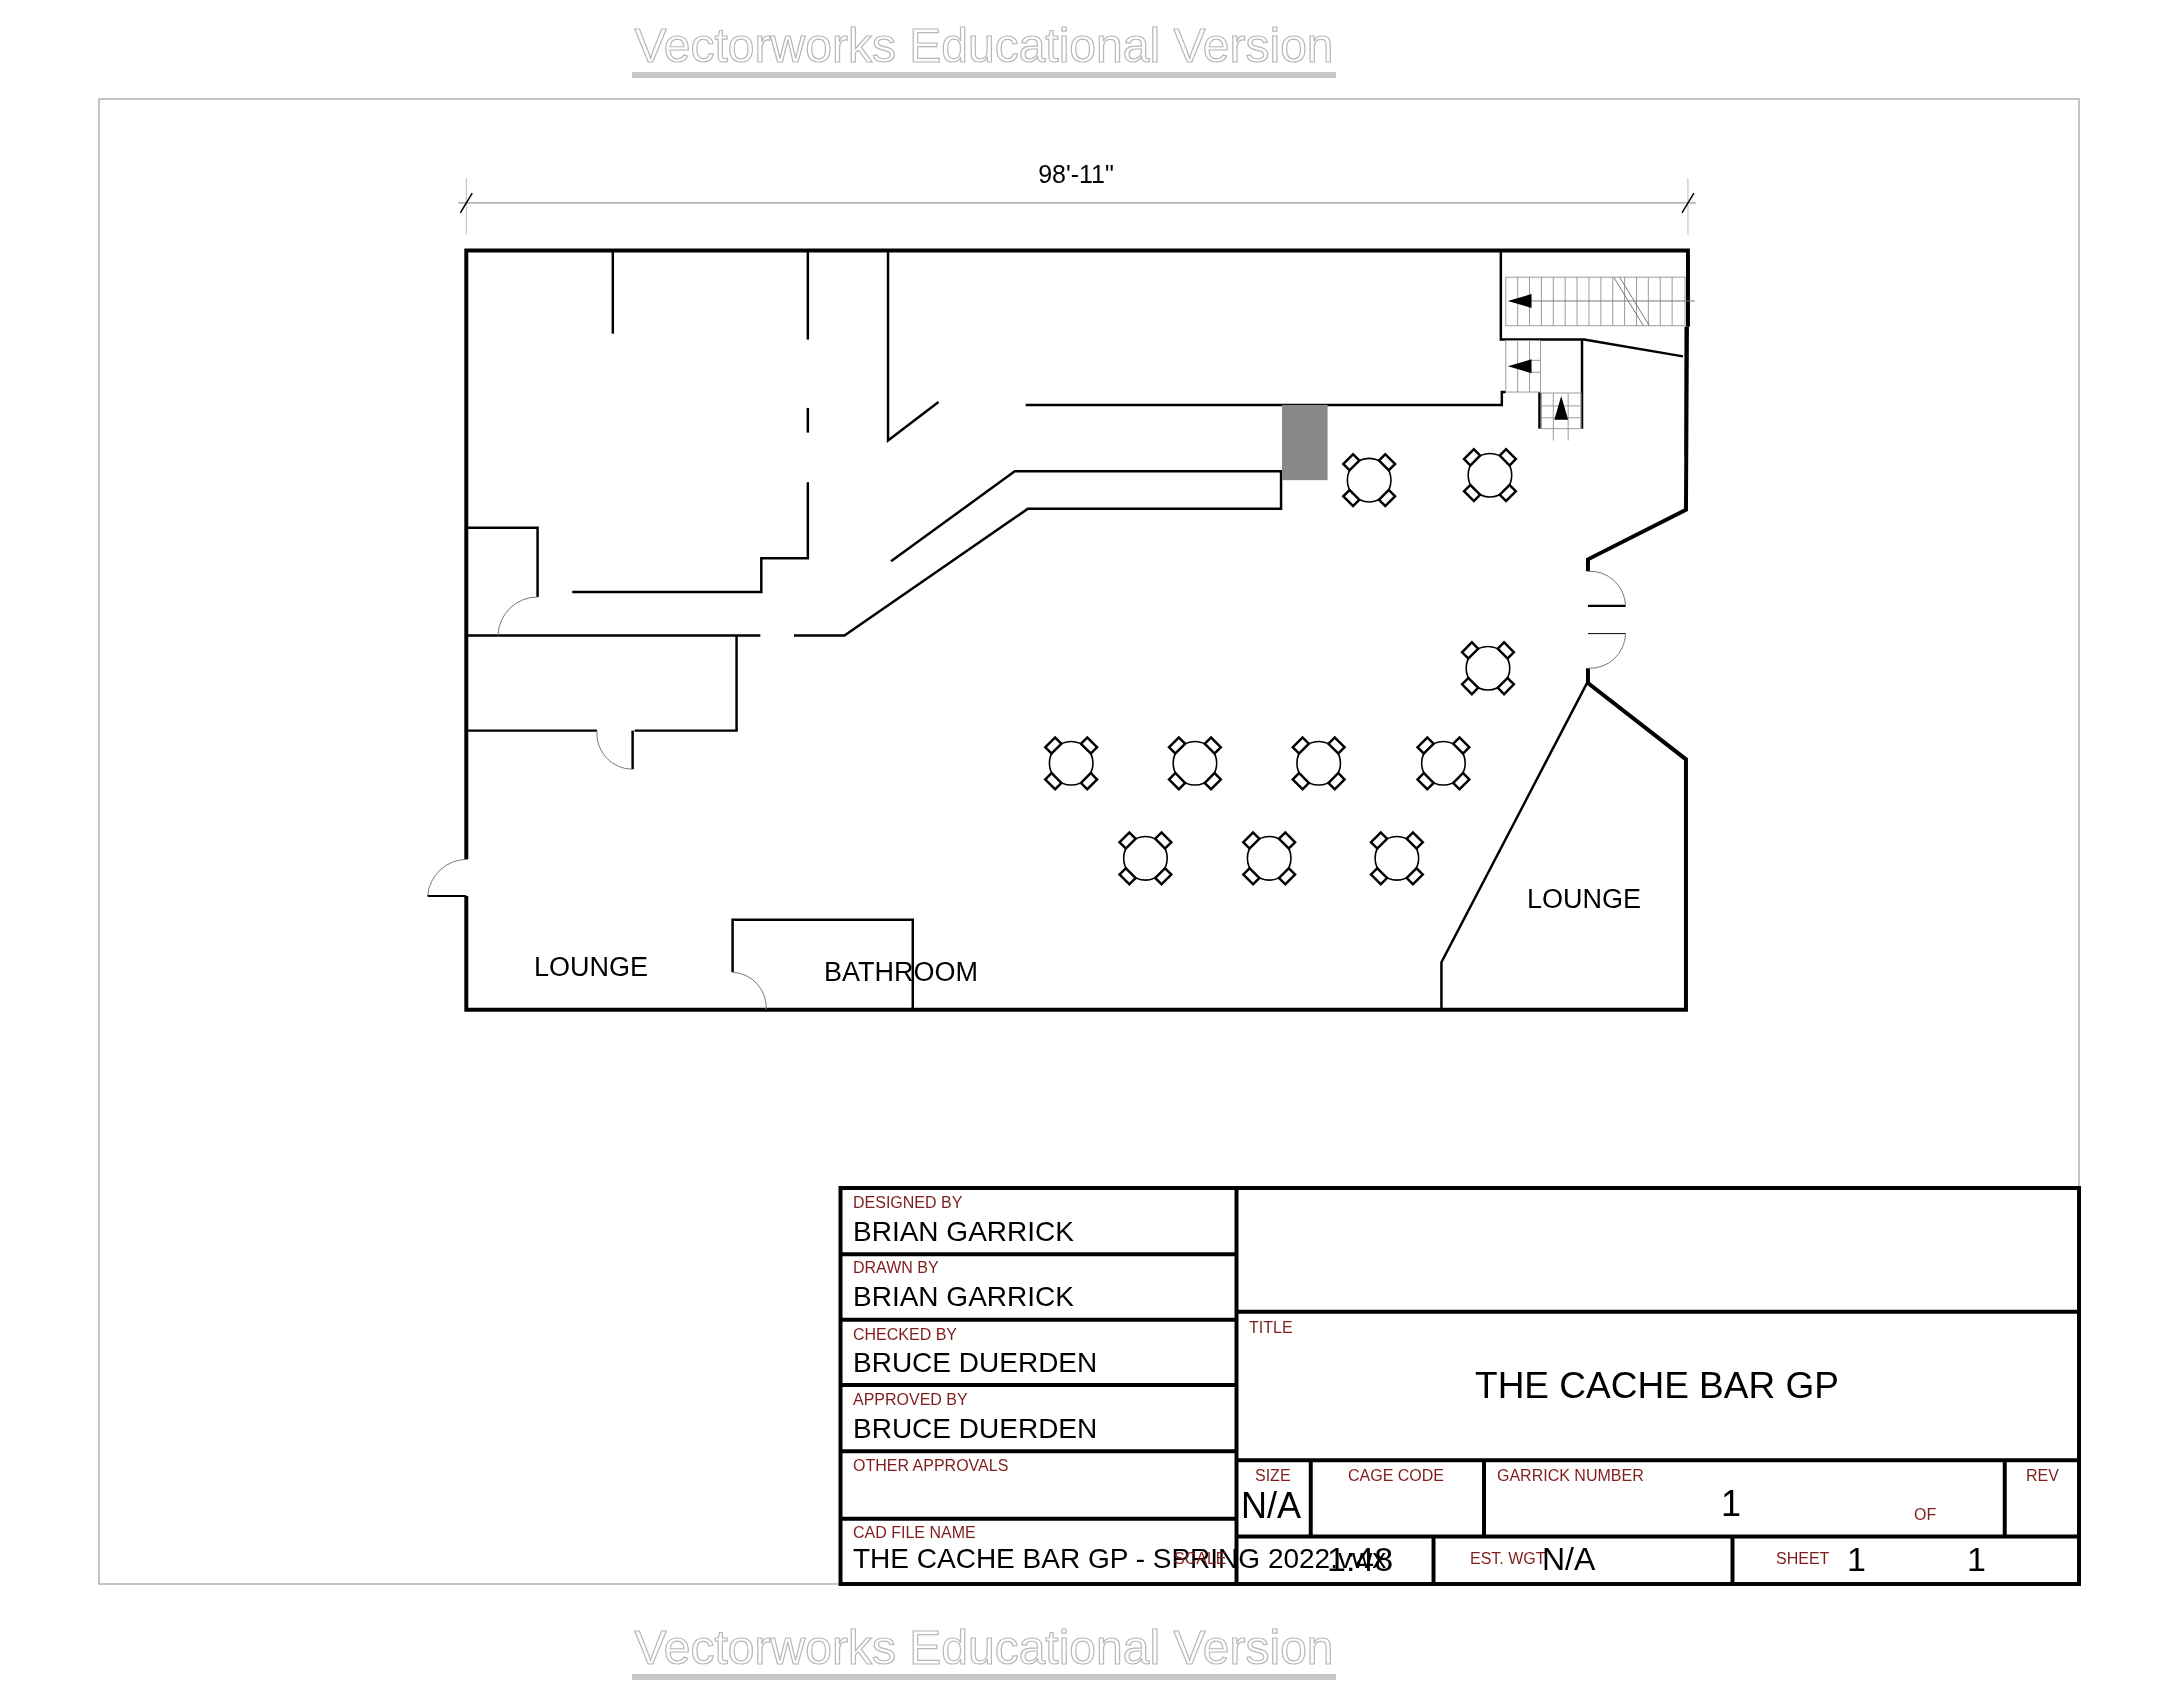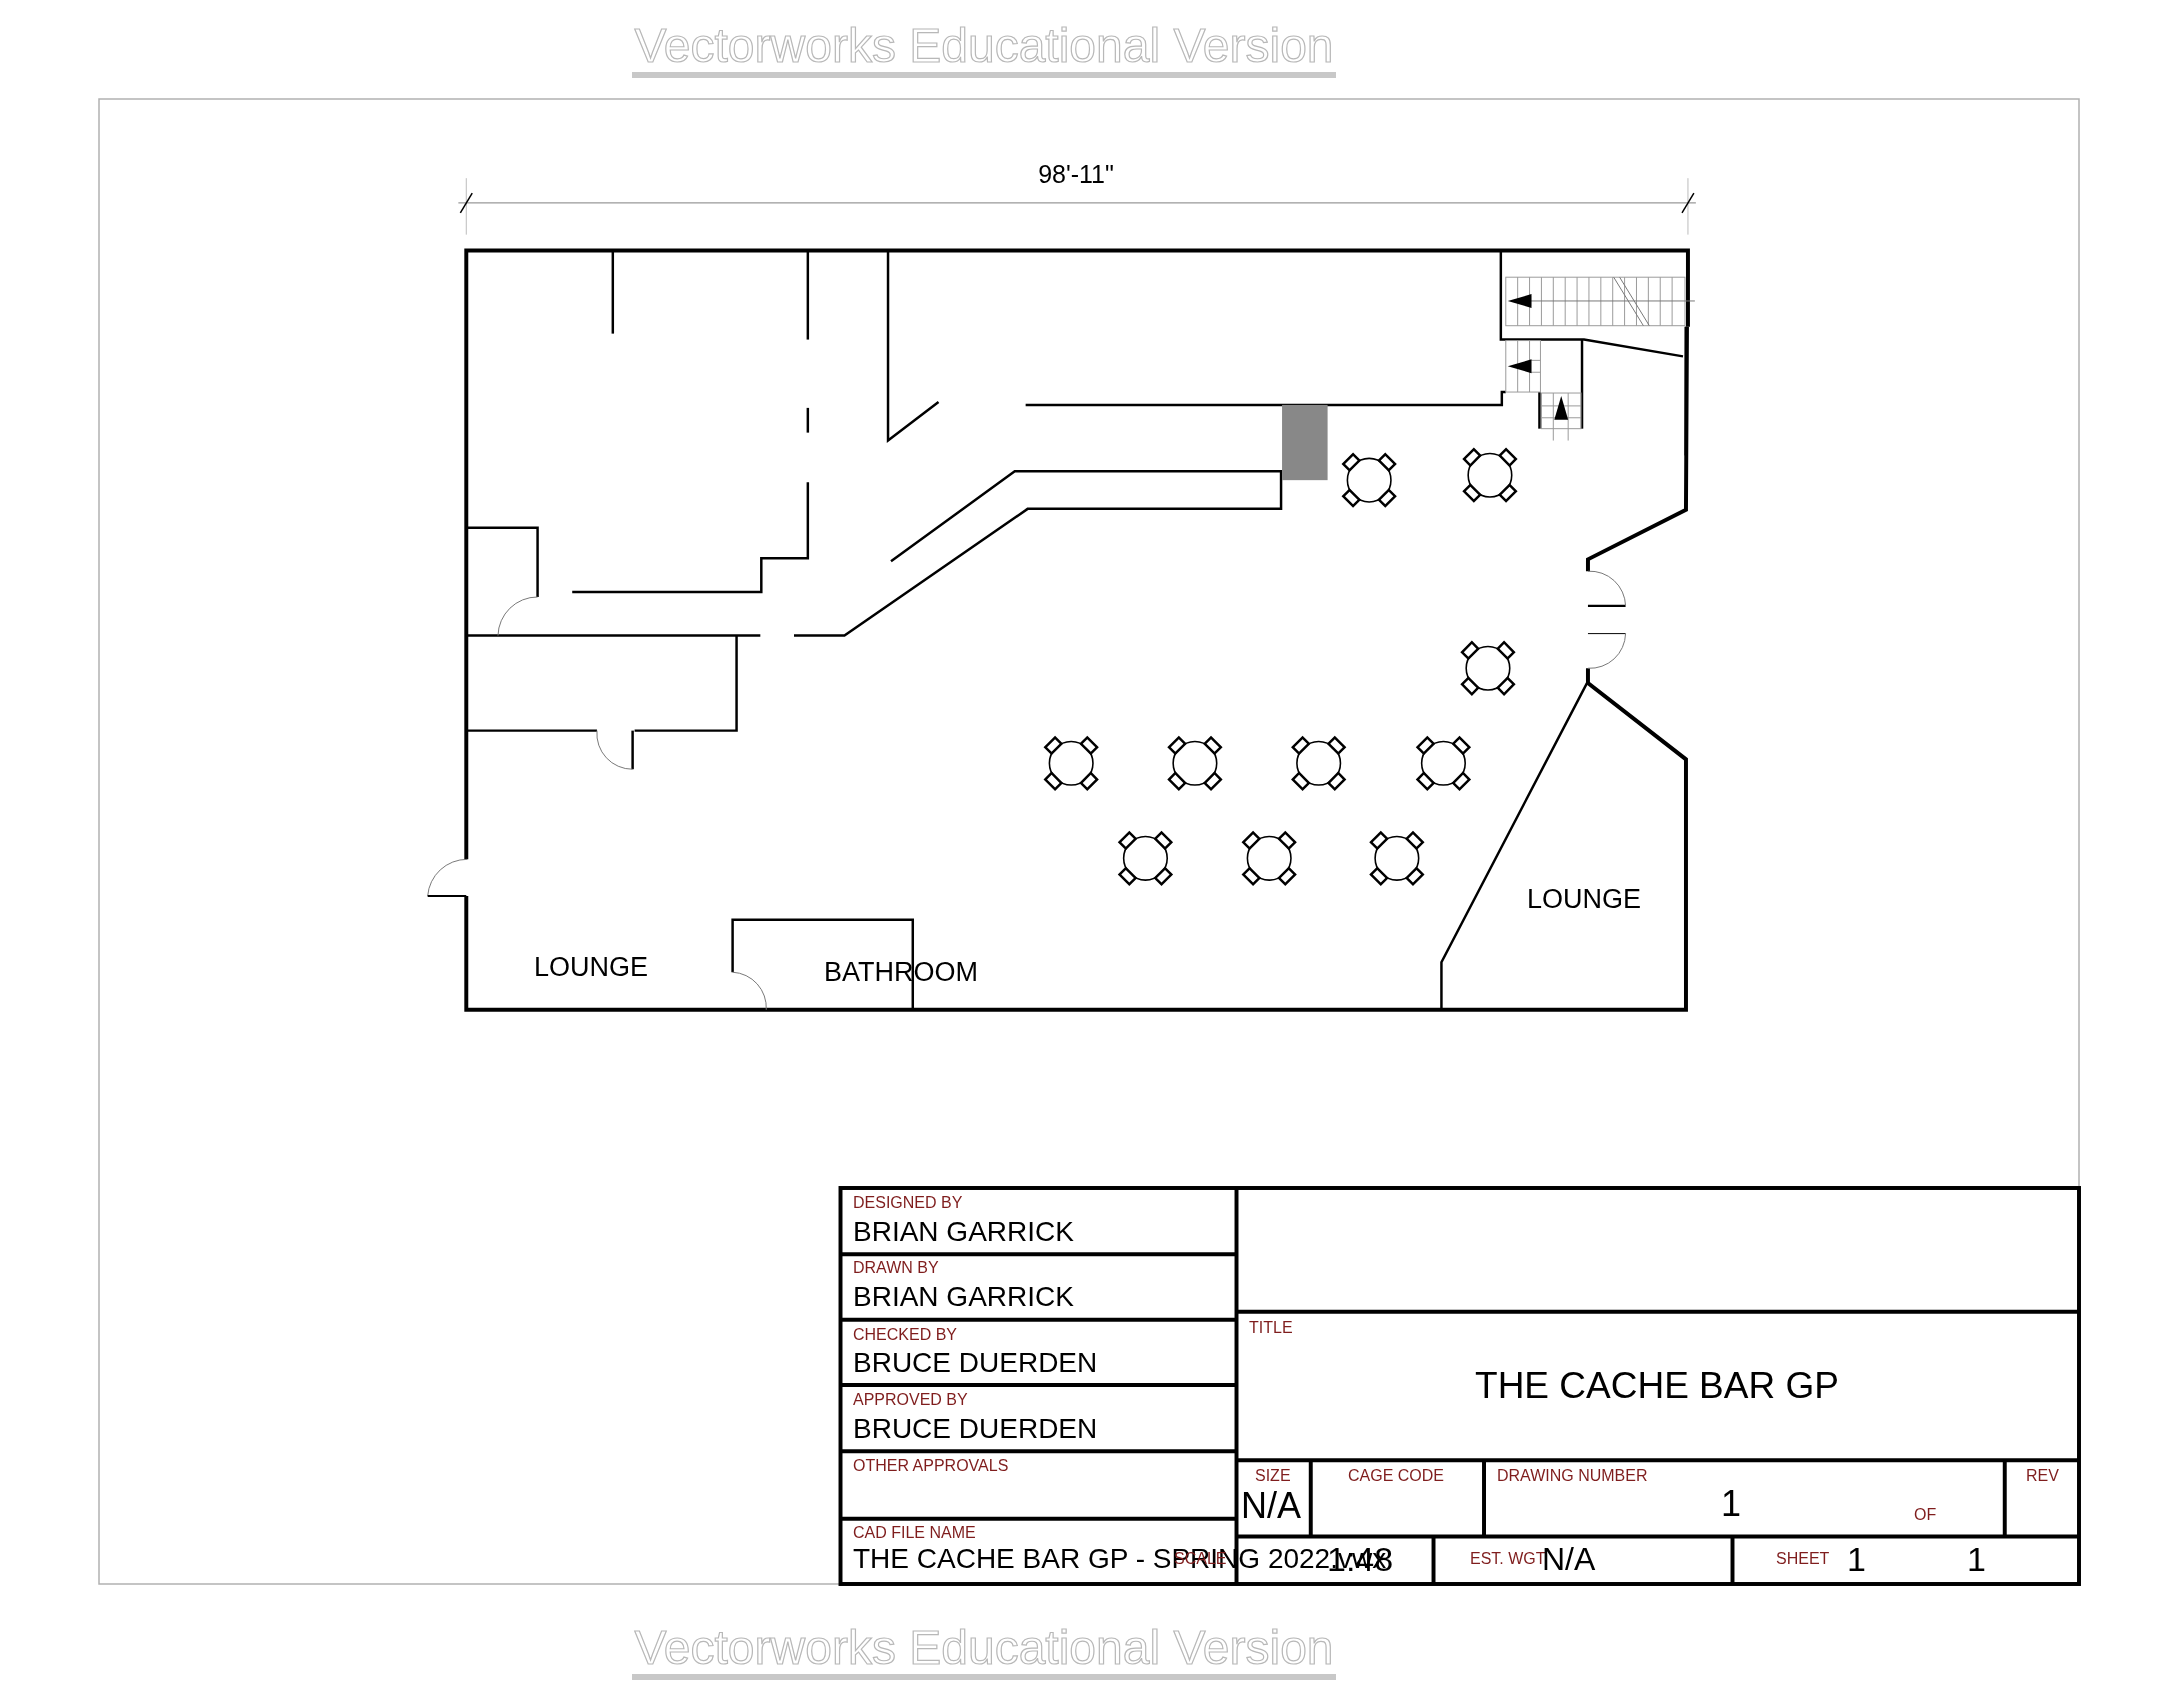--- a/index.html
+++ b/index.html
@@ -173,21 +173,21 @@
 <div class="lbl" style="left:853px;top:1457px;">OTHER APPROVALS</div>
 <div class="lbl" style="left:853px;top:1524px;">CAD FILE NAME</div>
 <div class="val" style="left:853px;top:1543px;">THE CACHE BAR GP - SPRING 2022.vwx</div>
 
 <div class="lbl" style="left:1249px;top:1319px;">TITLE</div>
 <div class="val" style="left:1657px;top:1386px;font-size:37px;transform:translate(-50%,-50%);">THE CACHE BAR GP</div>
 
 <div class="lbl" style="left:1255px;top:1467px;">SIZE</div>
 <div class="val" style="left:1241px;top:1485px;font-size:36px;">N/A</div>
 <div class="lbl" style="left:1348px;top:1467px;text-align:right;">CAGE CODE</div>
-<div class="lbl" style="left:1497px;top:1467px;">DRAWING NUMBER</div>
+<div class="lbl" style="left:1497px;top:1467px;">GARRICK NUMBER</div>
 <div class="val" style="left:1721px;top:1483px;font-size:36px;">1</div>
 <div class="lbl" style="left:2026px;top:1467px;">REV</div>
 
 <div class="lbl" style="left:1174px;top:1550px;">SCALE</div>
 <div class="val" style="left:1327px;top:1540px;font-size:34px;">1:48</div>
 <div class="lbl" style="left:1446px;top:1550px;margin-left:24px;">EST. WGT</div>
 <div class="val" style="left:1542px;top:1541px;font-size:32px;">N/A</div>
 <div class="lbl" style="left:1744px;top:1550px;margin-left:32px;">SHEET</div>
 <div class="val" style="left:1847px;top:1540px;font-size:34px;">1</div>
 <div class="lbl" style="left:1914px;top:1506px;">OF</div>

